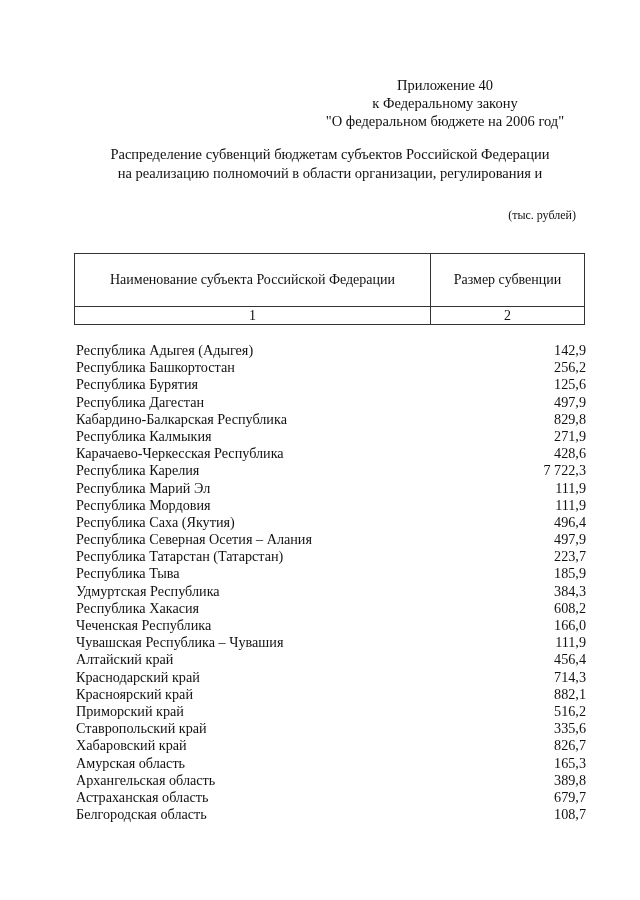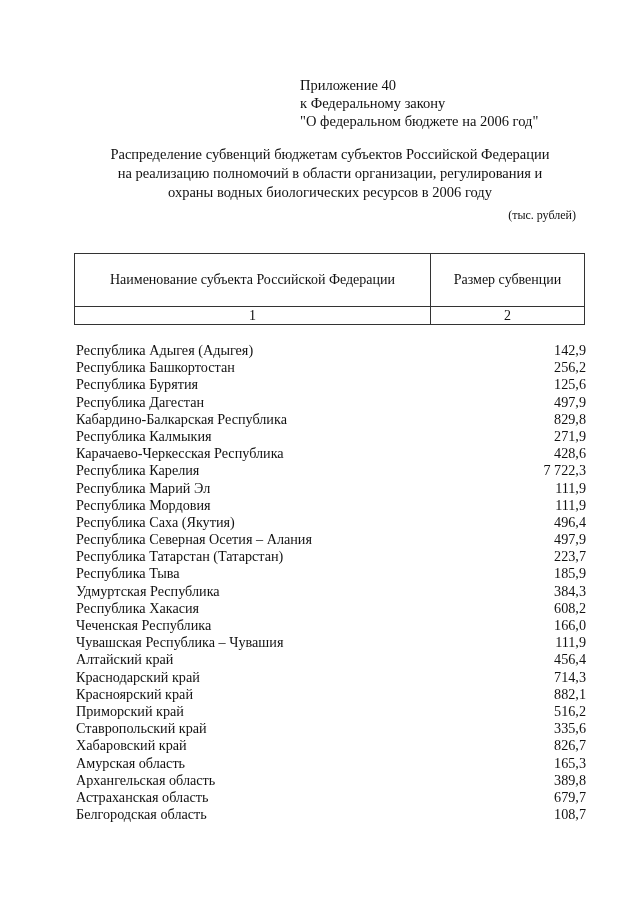--- a/index.html
+++ b/index.html
@@ -3,21 +3,21 @@
 <meta charset="utf-8">
 <style>
   html, body { margin: 0; padding: 0; background: #ffffff; }
   body {
     width: 640px; height: 900px; position: relative; overflow: hidden;
     font-family: "Liberation Serif", "DejaVu Serif", serif;
     color: #111111;
   }
   .appendix {
     position: absolute; left: 300px; top: 76px; width: 290px;
-    font-size: 14.5px; line-height: 18px;
+    text-align: center; font-size: 14.5px; line-height: 18px;
   }
   .appendix div { white-space: nowrap; }
   .title {
     position: absolute; left: 60px; top: 145px; width: 540px;
     text-align: center; font-weight: normal; font-size: 14.5px; line-height: 19px;
   }
   .title div { white-space: nowrap; }
   .units {
     position: absolute; right: 64px; top: 208px;
     font-size: 12px;
@@ -50,21 +50,20 @@
 
 <div class="appendix">
   <div>Приложение 40</div>
   <div>к Федеральному закону</div>
   <div>"О федеральном бюджете на 2006 год"</div>
 </div>
 
 <div class="title">
   <div>Распределение субвенций бюджетам субъектов Российской Федерации</div>
   <div>на реализацию полномочий в области организации, регулирования и</div>
-  <div>охраны водных биологических ресурсов в  2006 году</div>
 </div>
 
 <div class="units">(тыс. рублей)</div>
 
 <table class="head">
   <tbody>
       <tr class="hdr">
     <td class="c1">Наименование субъекта Российской Федерации</td>
     <td>Размер субвенции</td>
   </tr>

